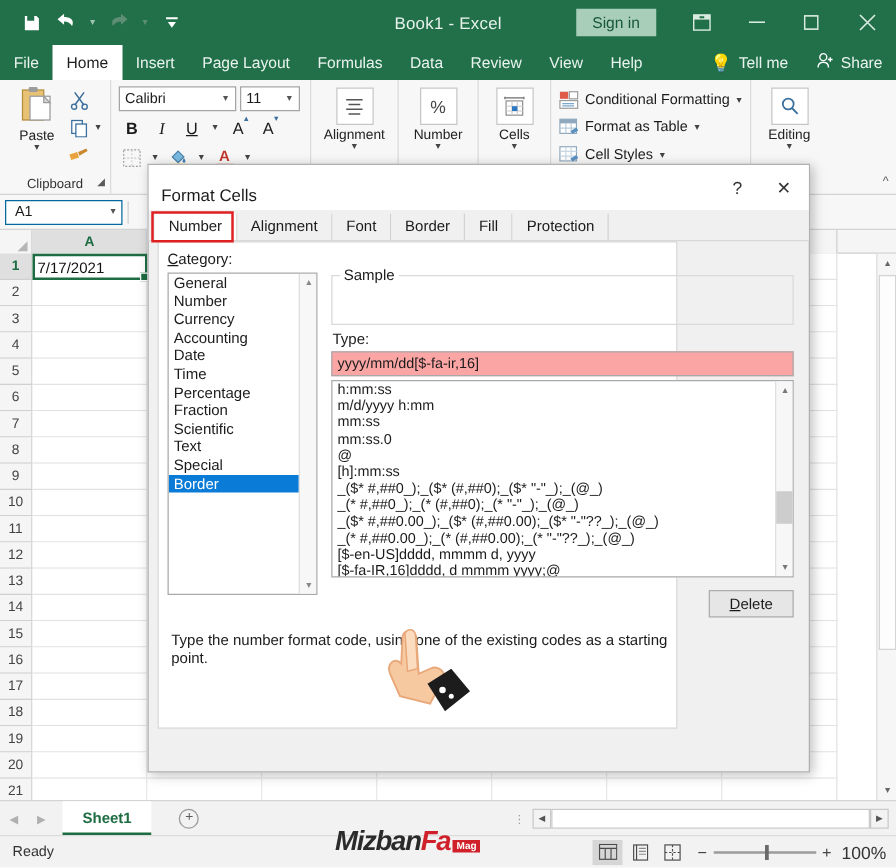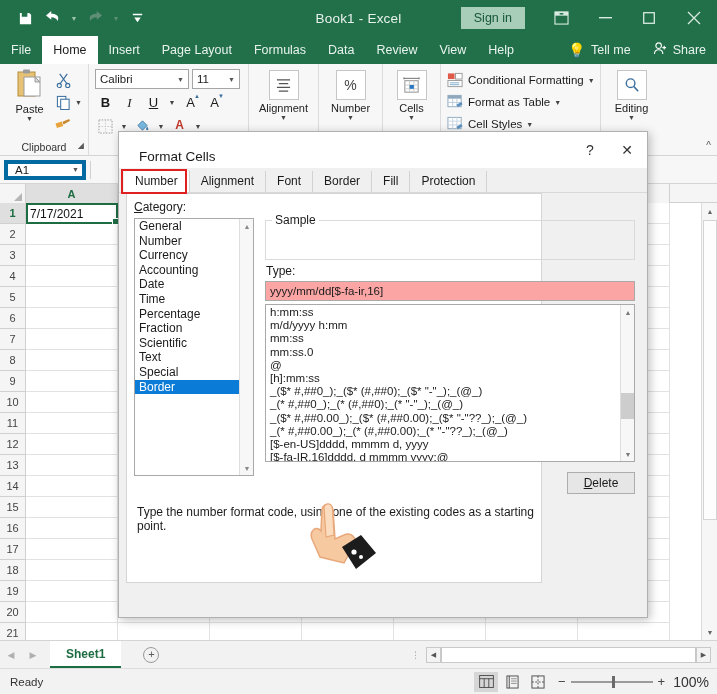--- a/index.html
+++ b/index.html
@@ -127,22 +127,22 @@
     position: absolute; right: 6px; bottom: 4px; font-size: 10px; color: #555;
   }
 
   
   .formulabar {
     position: absolute; left: 0; top: 156px; width: 717px; height: 28px;
     background: #f7f7f7; display: flex; align-items: center;
     border-bottom: 1px solid #d4d4d4;
   }
   .namebox {
-    width: 82px; height: 20px; margin-left: 4px; background: #fff;
-    border: 4px solid #0369a1; display: flex; align-items: center;
+    width: 94px; height: 20px; margin-left: 4px; background: #fff;
+    border: 1px solid #0369a1; display: flex; align-items: center;
     font-size: 11.5px; color: #1b1b1b; padding: 0 3px 0 7px;
   }
   .namebox .nv { flex: 1; }
   .namebox .nc { font-size: 7px; color: #555; }
   .fx-sep { width: 1px; height: 18px; background: #d0d0d0; margin: 0 4px; }
 
   
   .grid-wrap {
     position: absolute; left: 0; top: 184px; width: 717px; height: 456px;
     background: #ffffff; overflow: hidden;
@@ -258,21 +258,21 @@
 
   
   .dialog {
     position: absolute; left: 118px; top: 131px; width: 530px; height: 487px;
     background: #f0f0f0; border: 1px solid #b0b0b0;
     box-shadow: 2px 2px 9px rgba(0,0,0,.25);
   }
   .dlg-title {
     height: 36px; display: flex; align-items: center; background: #ffffff;
   }
-  .dlg-title-text { font-size: 13.5px; color: #1b1b1b; padding-left: 20px; margin-top: 12px; }
+  .dlg-title-text { font-size: 13.5px; color: #1b1b1b; padding-left: 10px; margin-top: 12px; }
   .dlg-title-right { margin-left: auto; display: flex; align-items: center; }
   .dlg-help { width: 34px; height: 34px; display:flex; align-items:center; justify-content:center;
                font-size: 14px; color: #333; }
   .dlg-close { width: 40px; height: 34px; display:flex; align-items:center; justify-content:center;
                font-size: 14px; color: #333; }
   .dlg-tabs {
     display: flex; align-items: flex-end; height: 25px; background: #f0f0f0;
     padding-left: 5px; border-bottom: 1px solid #d8d8d8;
   }
   .dtab {
@@ -948,20 +948,25 @@
         <span class="zs-sign">−</span>
         <div class="zs-track">
           <div class="zs-thumb"></div>
         </div>
         <span class="zs-sign">+</span>
       </div>
       <div class="zoomlabel">100%</div>
     </div>
   </div>
 
+  <div class="watermark">
+    <span class="wm-a">Mizban</span>
+    <span class="wm-b">Fa</span>
+    <span class="wm-mag">Mag</span>
+  </div>
 
   <div class="dialog">
     <div class="dlg-title">
       <span class="dlg-title-text">Format Cells</span>
       <div class="dlg-title-right">
         <div class="dlg-help">?</div>
         <div class="dlg-close">✕</div>
       </div>
     </div>
 

